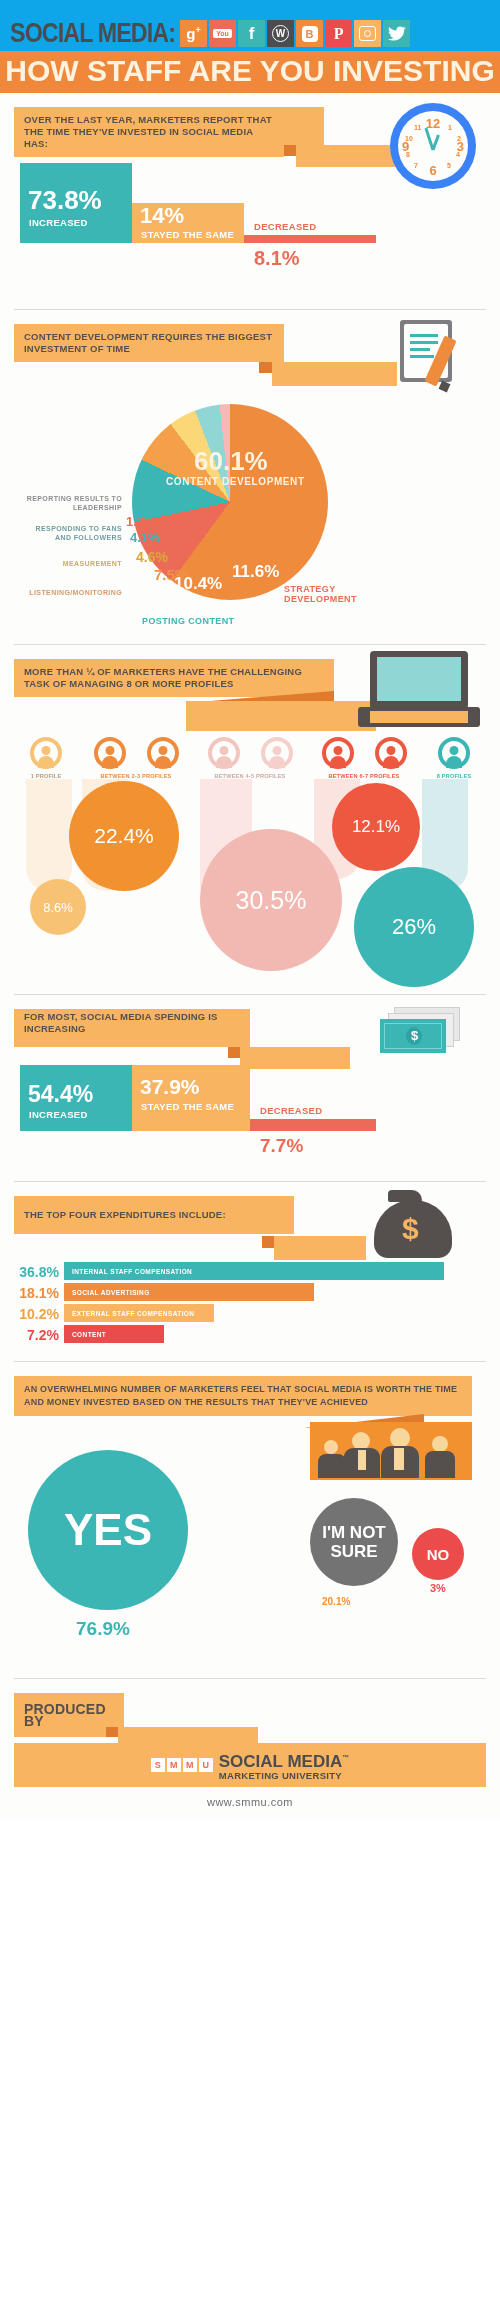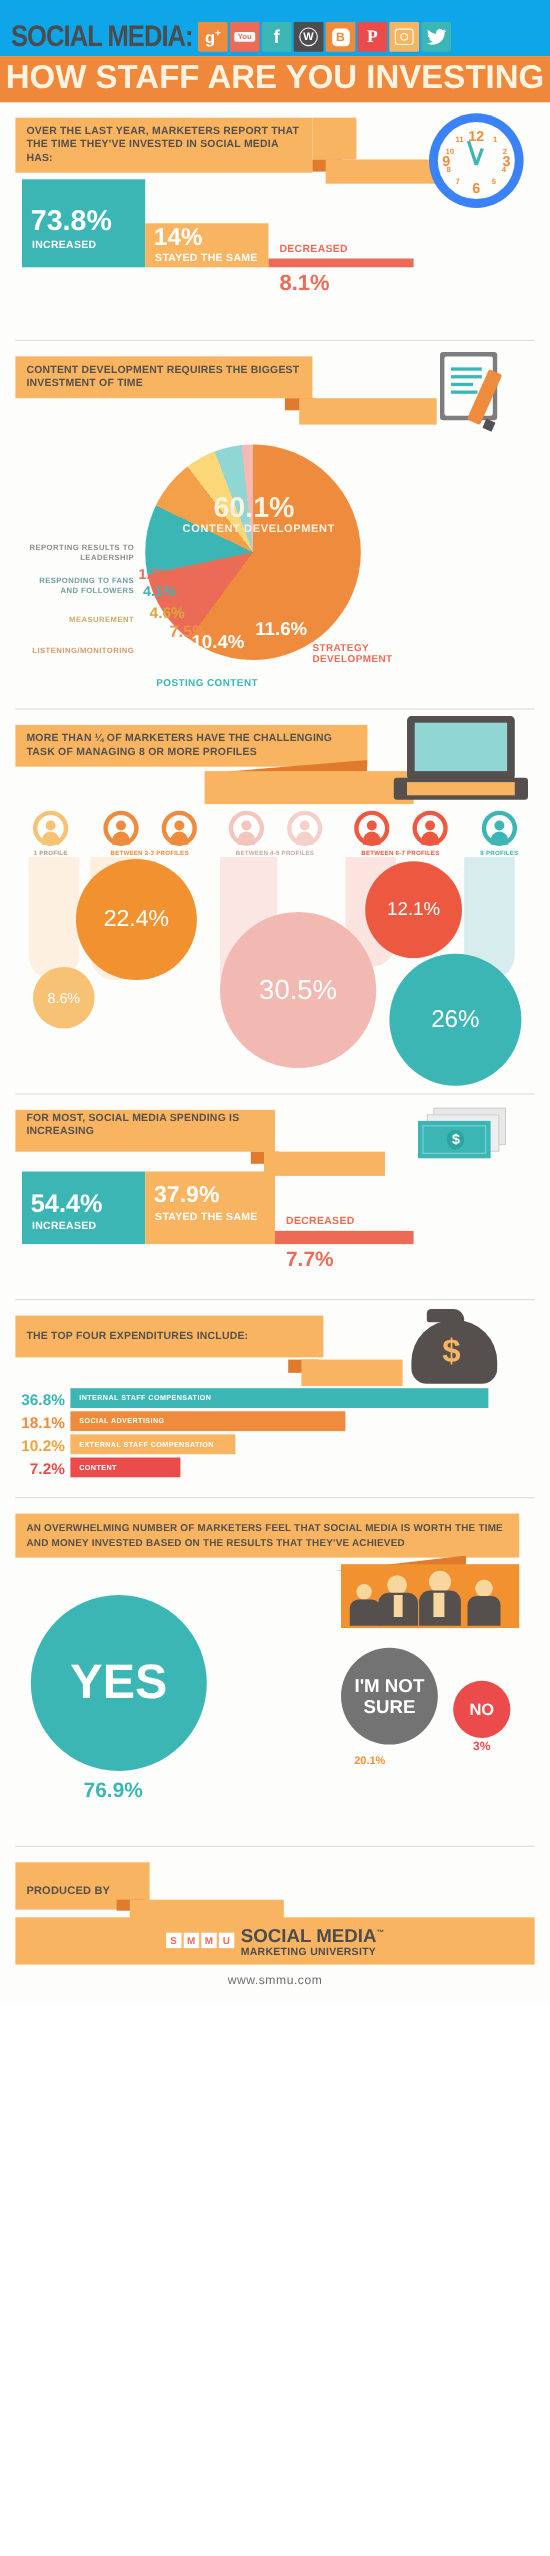--- a/index.html
+++ b/index.html
@@ -416,21 +416,21 @@
 
       <div class="circ" style="left:398px;top:78px;width:52px;height:52px;background:#ec4b4b;font-size:15px;font-family:'Liberation Sans Narrow','Liberation Sans',sans-serif;">NO</div>
       <div class="pct-big" style="position:absolute;left:416px;top:132px;font-size:11px;color:#ec4b4b;">3%</div>
     </div>
   </div>
 
   <div class="divider" style="margin-top:18px;"></div>
 
   <div class="section" style="padding:0;">
     <div class="ribbon-wrap" style="position:relative;height:44px;margin-left:14px;">
-      <div class="ribbon" style="width:122px;padding-top:21px;padding-bottom:10px;font-size:10px;">PRODUCED BY</div>
+      <div class="ribbon" style="width:110px;padding-top:10px;padding-bottom:10px;font-size:14px;">PRODUCED BY</div>
       <div style="position:absolute;left:92px;top:34px;width:24px;height:10px;background:#e07a2c;"></div>
       <div style="position:absolute;left:104px;top:34px;width:140px;height:20px;background:#f8b461;"></div>
     </div>
 
     <div class="footer-logo" style="margin-top:6px;justify-content:center;">
       <div class="smmu-tiles">
         <div class="smmu-tile">S</div>
         <div class="smmu-tile">M</div>
         <div class="smmu-tile">M</div>
         <div class="smmu-tile">U</div>

